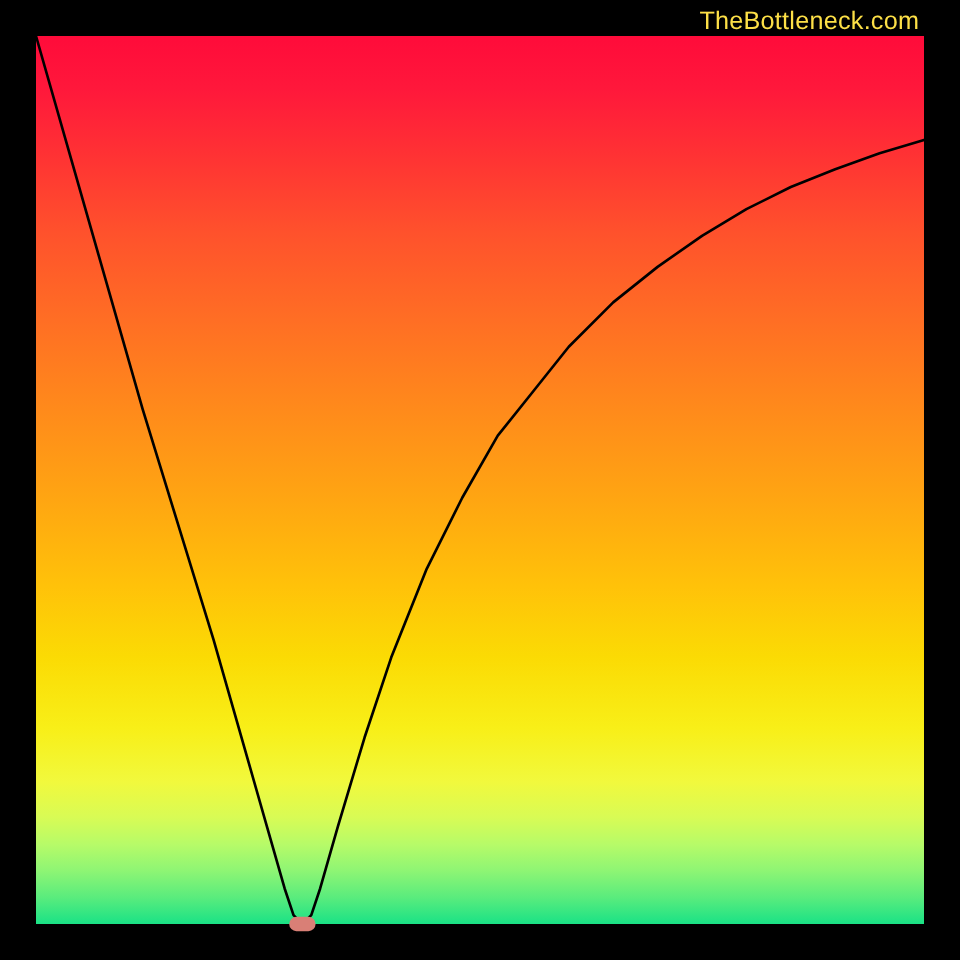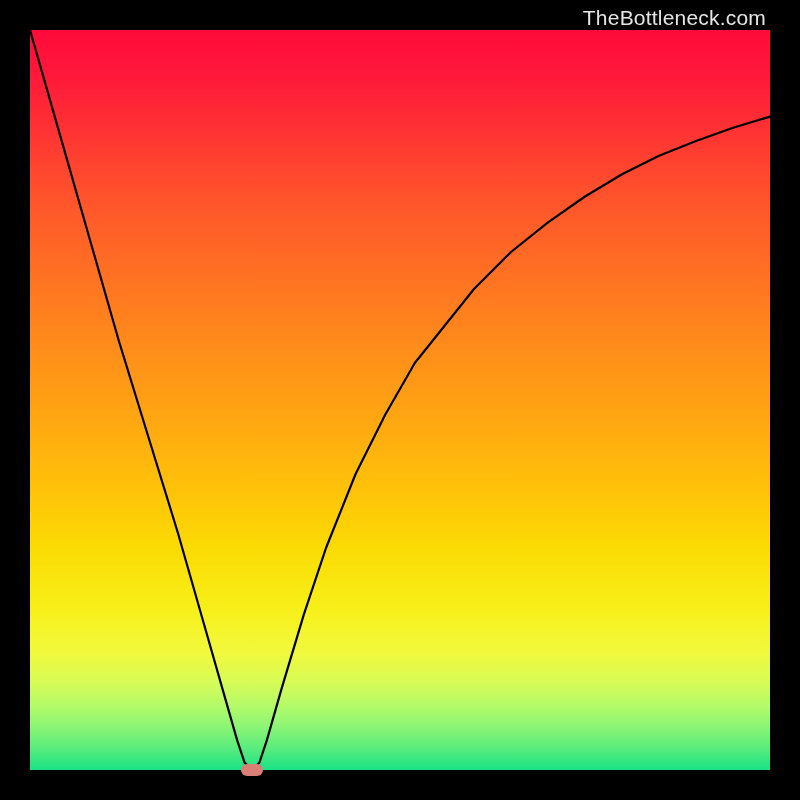--- a/index.html
+++ b/index.html
@@ -41,21 +41,21 @@
       #b7fb68 91%,
       #8ef574 94%,
       #5aec7d 97%,
       #1ae286 100%
     );
   }
   .watermark {
     position: absolute;
     top: 6px;
     right: 34px;
-    color: #e5e5e5;
+    color: #fde047;
     font-size: 21px;
     font-weight: 400;
     letter-spacing: 0.2px;
     user-select: none;
   }
   svg.curve {
     position: absolute;
     left: 0;
     top: 0;
     width: 740px;

